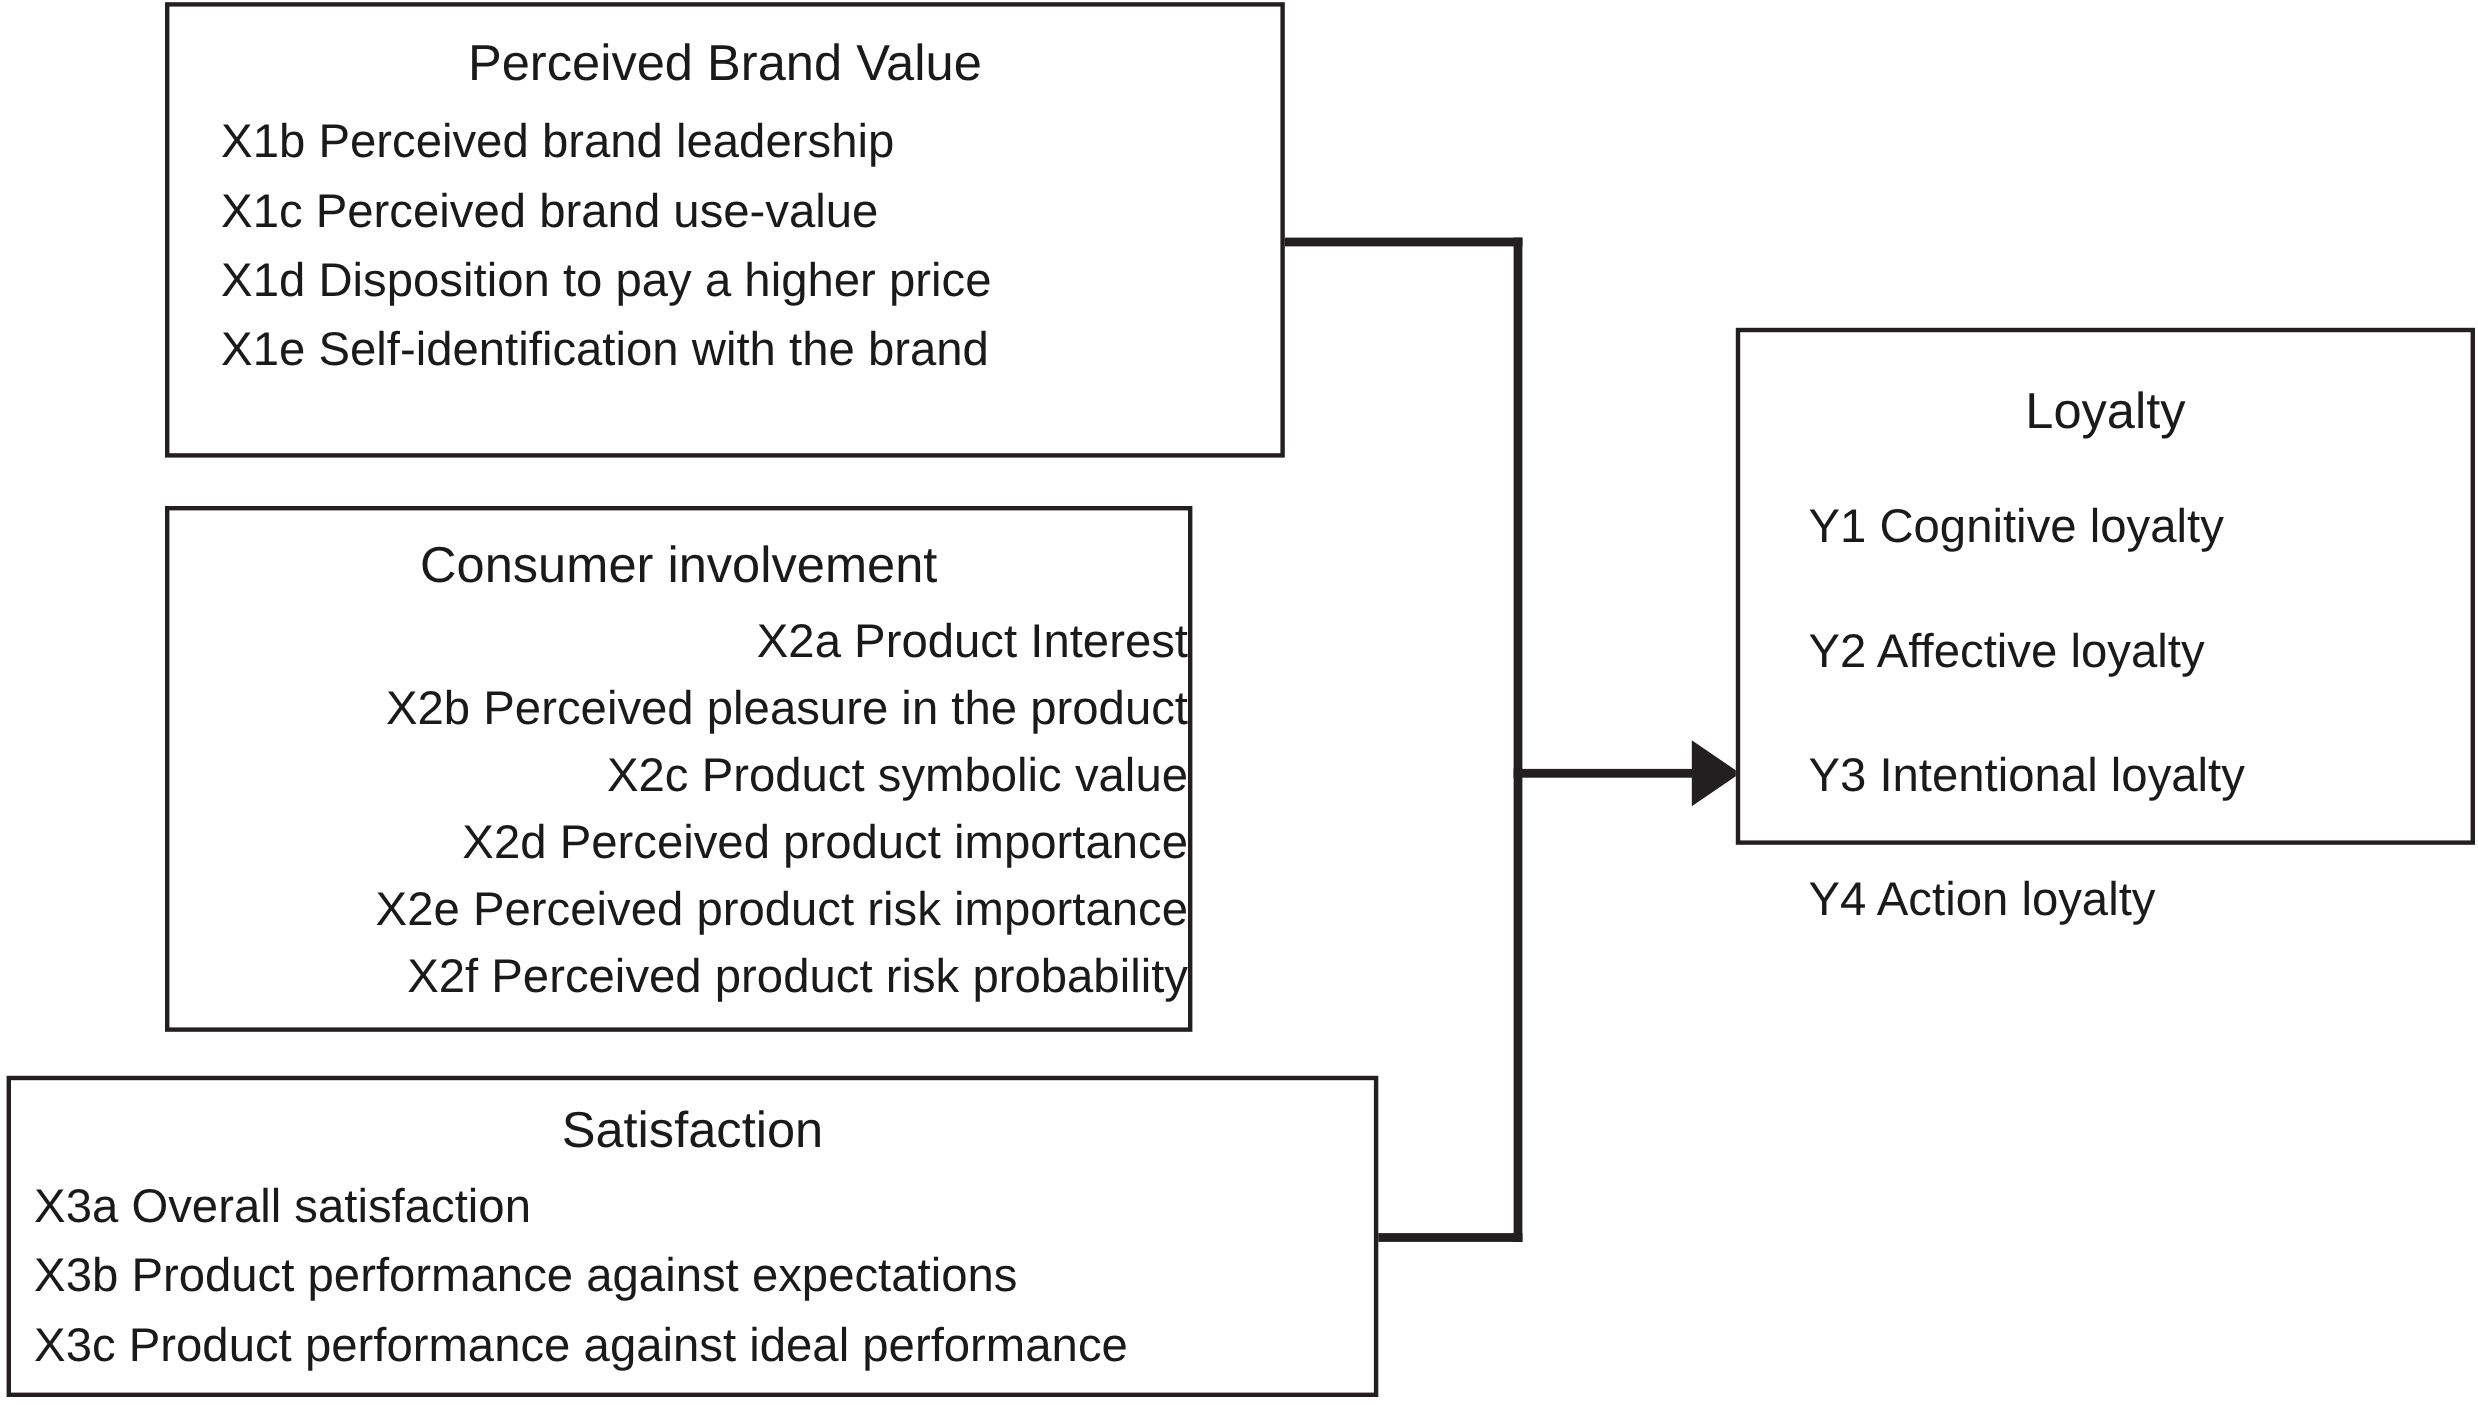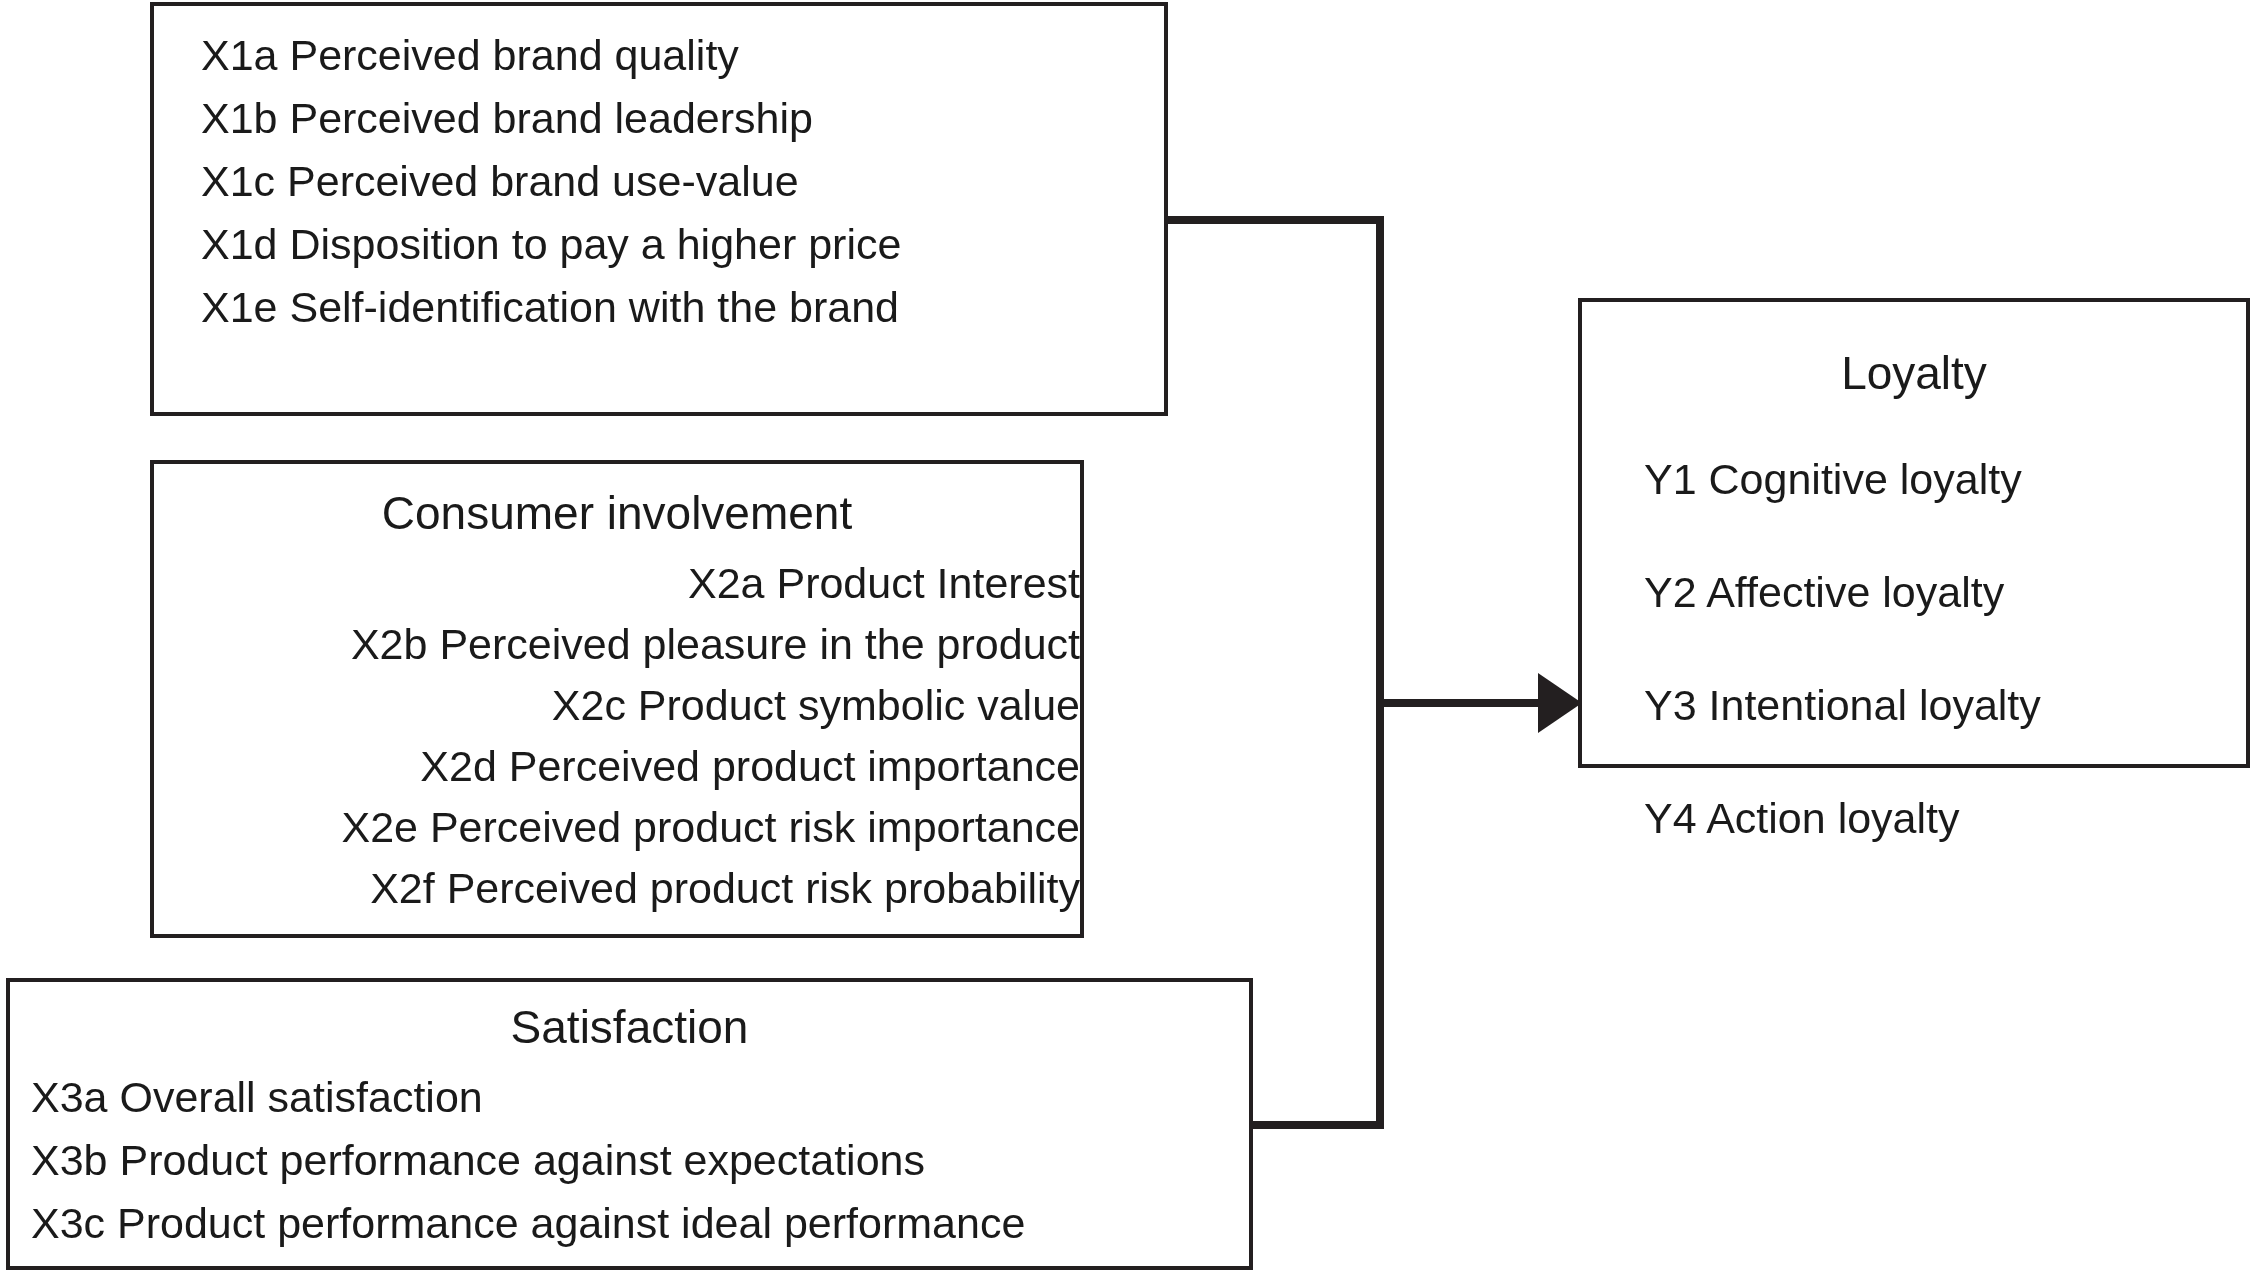--- a/index.html
+++ b/index.html
@@ -136,22 +136,22 @@
     border-left: 44px solid #231f20;
     z-index: 2;
   }
 </style>
 </head>
 <body>
 
 <div id="canvas">
 
   <div class="node-box" id="box-brand-value">
+    <div class="node-title">Perceived Brand Value</div>
     <ul class="item-list">
-      <li>X1a Perceived brand quality</li>
       <li>X1b Perceived brand leadership</li>
       <li>X1c Perceived brand use-value</li>
       <li>X1d Disposition to pay a higher price</li>
       <li>X1e Self-identification with the brand</li>
     </ul>
   </div>
 
   <div class="node-box" id="box-consumer-involvement">
     <div class="node-title">Consumer involvement</div>
     <ul class="item-list">

